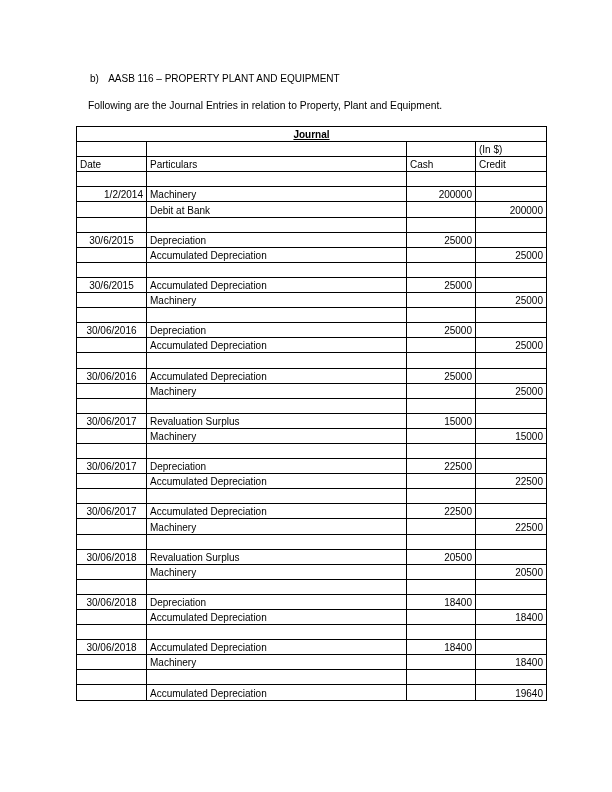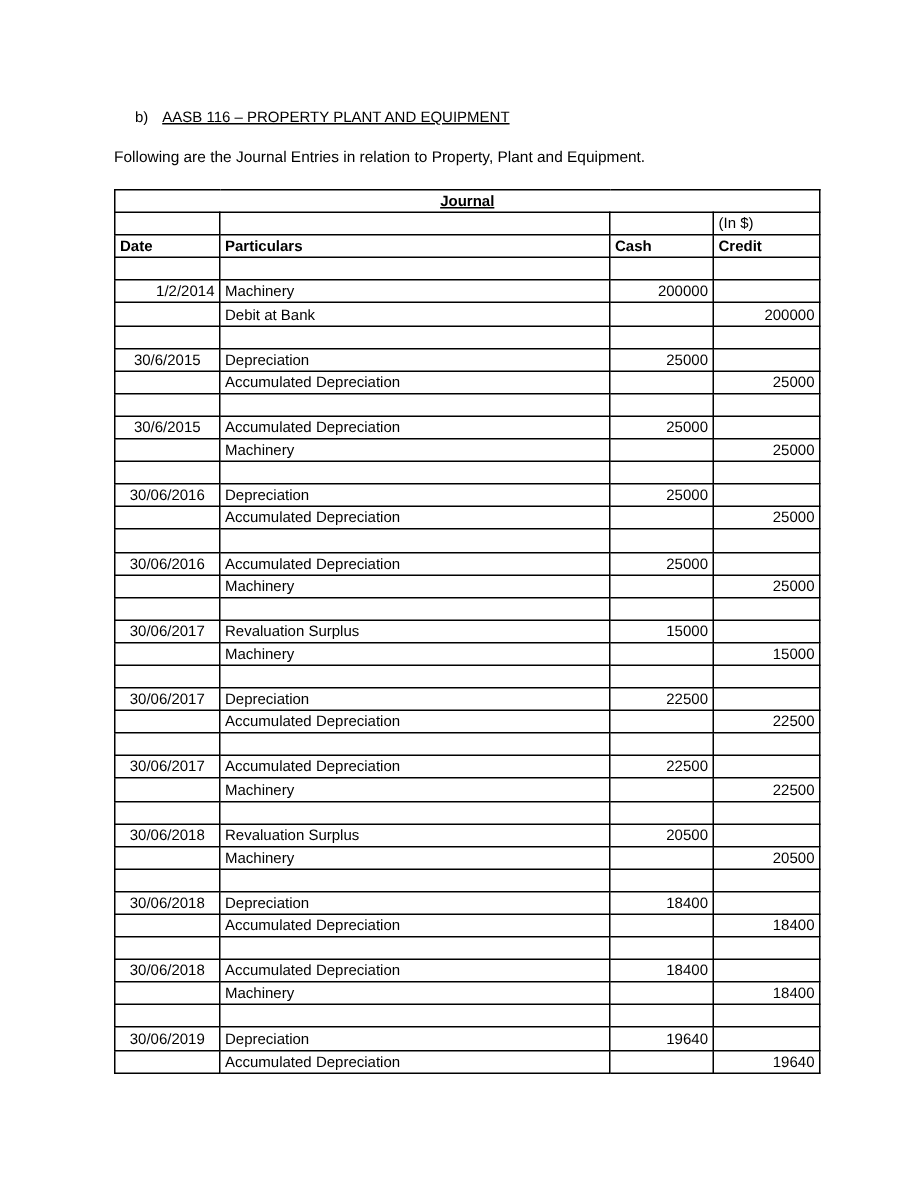--- a/index.html
+++ b/index.html
@@ -17,24 +17,24 @@
     }
     .heading {
       position: absolute;
       left: 90px;
       top: 72px;
       font-size: 10px;
       line-height: 13px;
       white-space: nowrap;
     }
     .heading .num { margin-right: 7px; }
-    .heading .title { text-decoration: underline; }
+    .heading .title { }
     .intro {
       position: absolute;
-      left: 76px;
+      left: 88px;
       top: 99px;
       font-size: 10.3px;
       line-height: 13px;
       white-space: nowrap;
     }
     table.journal {
       position: absolute;
       left: 76px;
       top: 126px;
       width: 470px;
@@ -55,21 +55,21 @@
     td.c-date { text-align: right; }
     td.c-date.left { text-align: center; }
     td.c-num { text-align: right; }
     td.indent { padding-left: 14px; }
     td.indent-small { padding-left: 12px; }
     .title-cell {
       text-align: center;
       font-weight: bold;
     }
     .title-cell span { text-decoration: underline; }
-    .hdr { font-weight: bold; }
+    .hdr { font-weight: normal; }
   </style>
 </head>
 <body>
 
 <div class="heading">
   <span class="num">b)</span>
   <span class="title">AASB 116 – PROPERTY PLANT AND EQUIPMENT</span>
 </div>
 
 <div class="intro">Following are the Journal Entries in relation to Property, Plant and Equipment.</div>
@@ -295,25 +295,19 @@
         <td></td>
         <td class="c-num">18400</td>
       </tr>
       <tr>
         <td></td>
         <td></td>
         <td></td>
         <td></td>
       </tr>
       <tr>
-        <td class="c-date left">30/06/2019</td>
-        <td>Depreciation</td>
-        <td class="c-num">19640</td>
-        <td></td>
-      </tr>
-      <tr>
         <td></td>
         <td class="indent">Accumulated Depreciation</td>
         <td></td>
         <td class="c-num">19640</td>
       </tr>
     </tbody>
 </table>
 
 </body></html>

